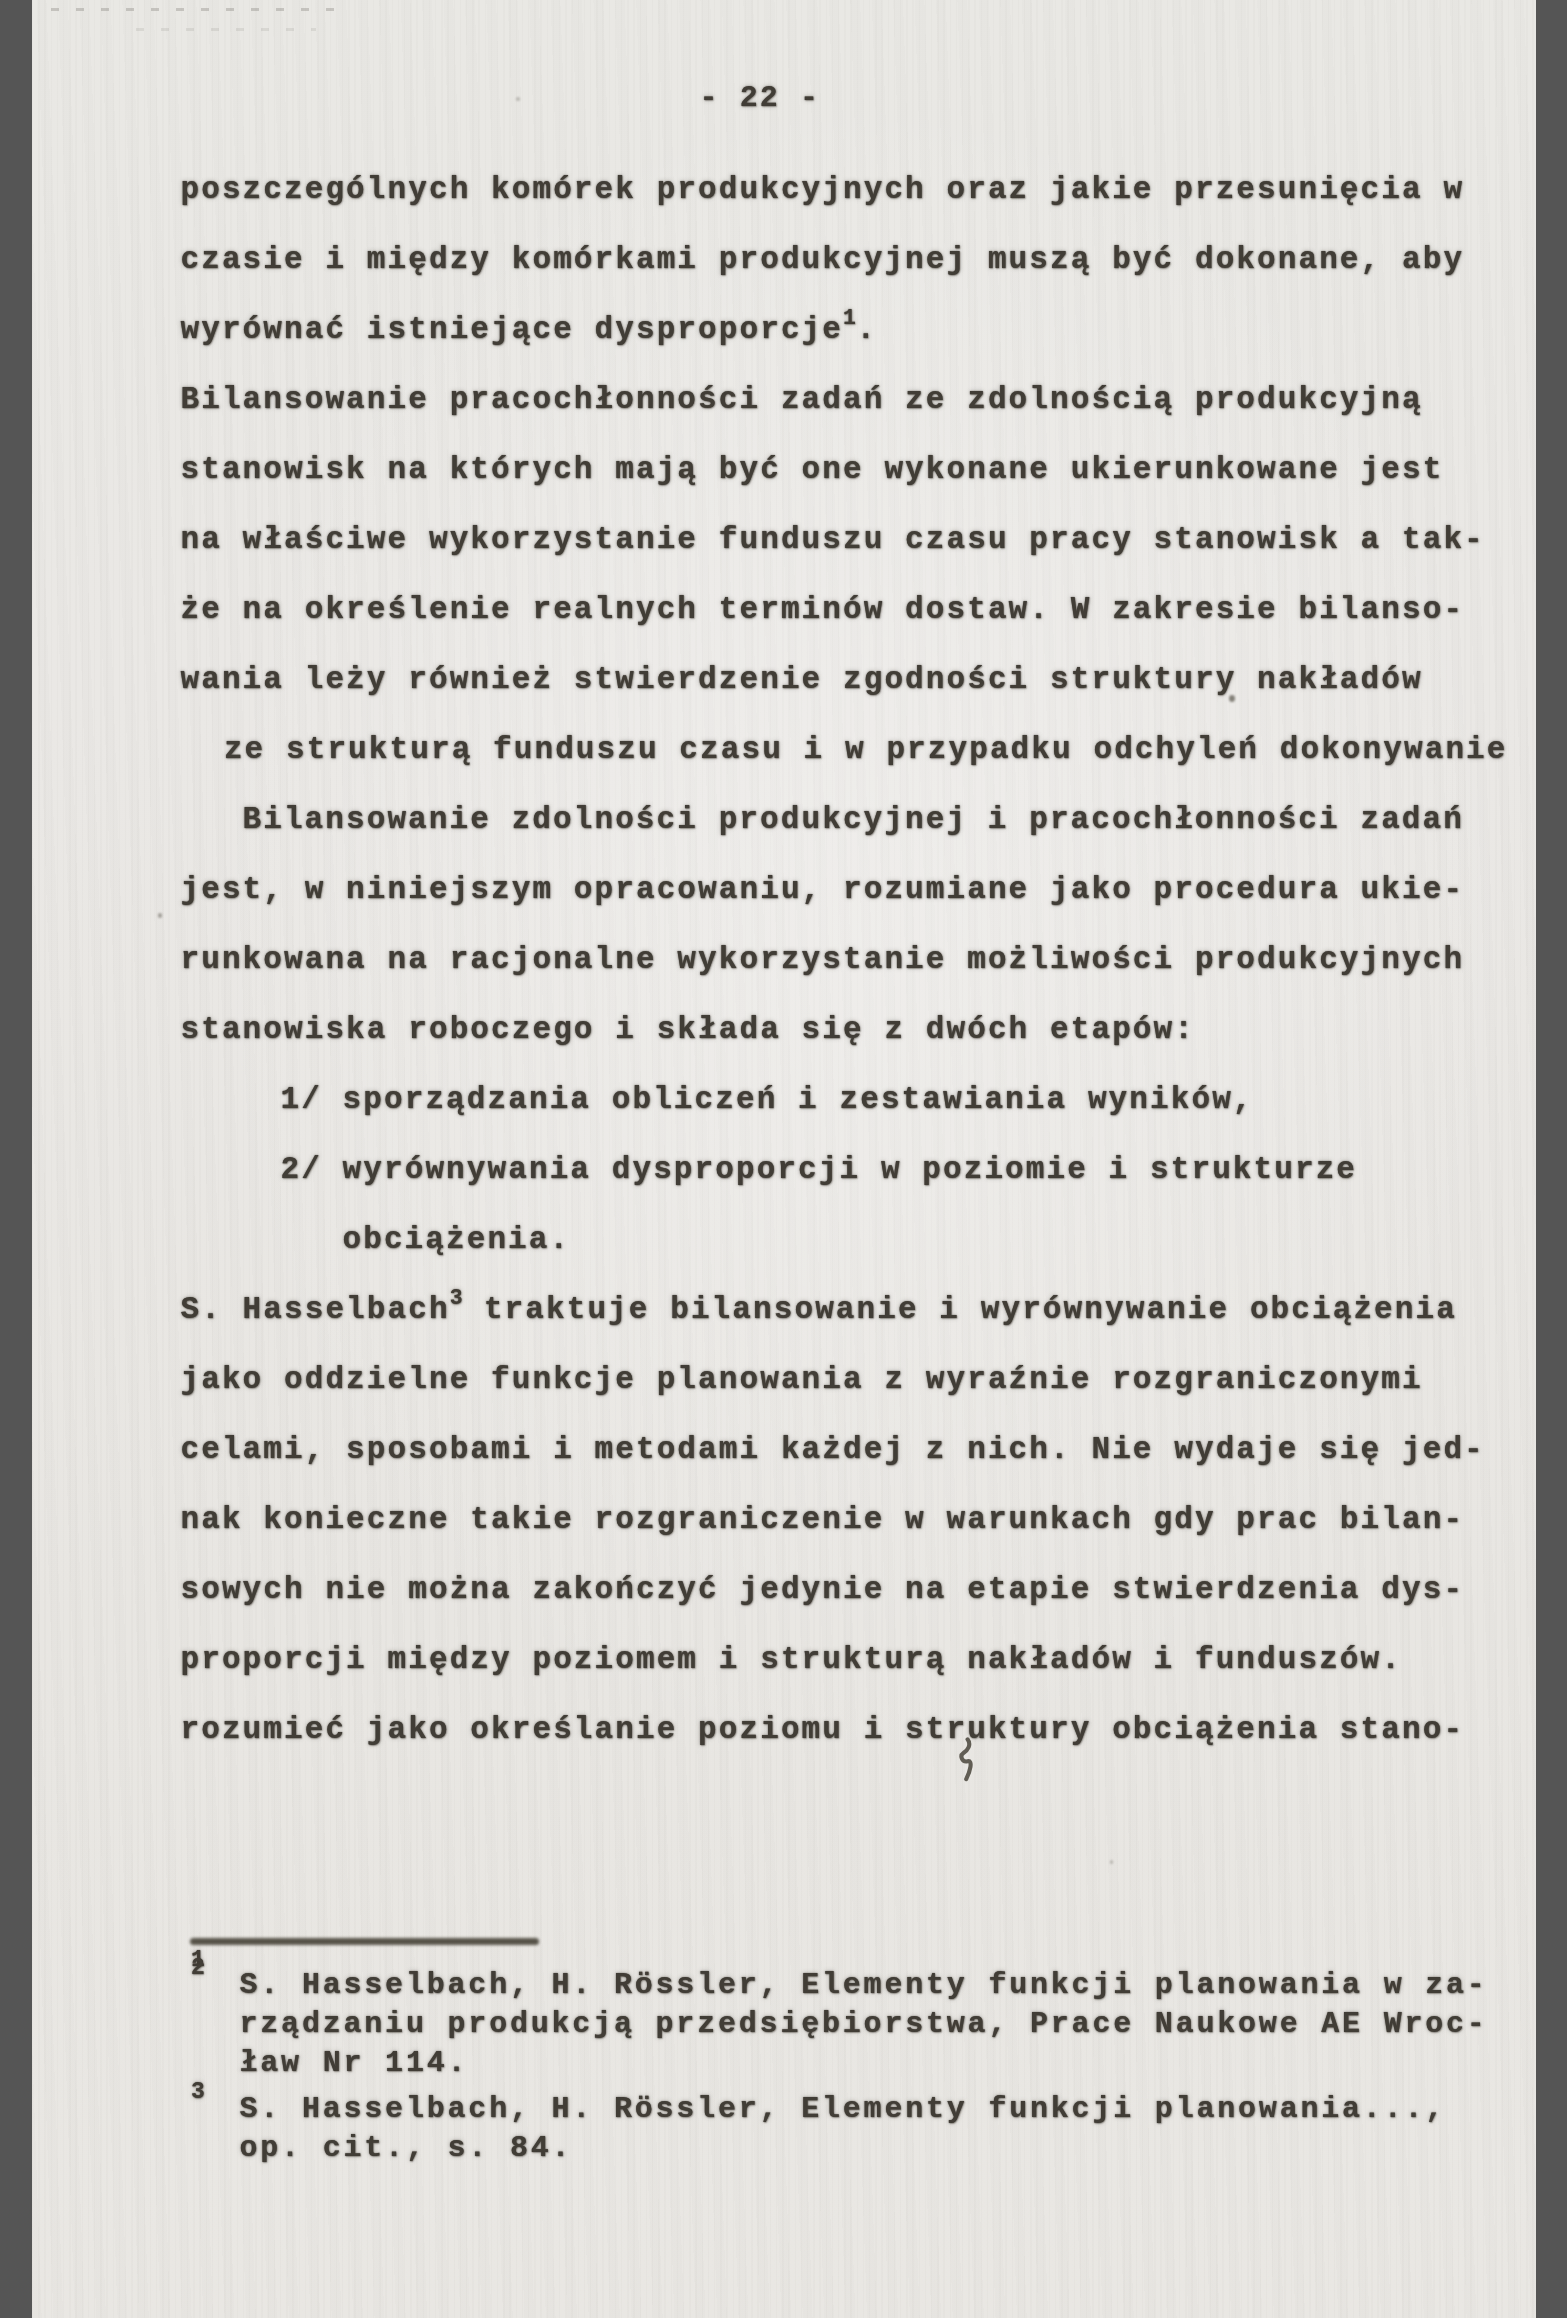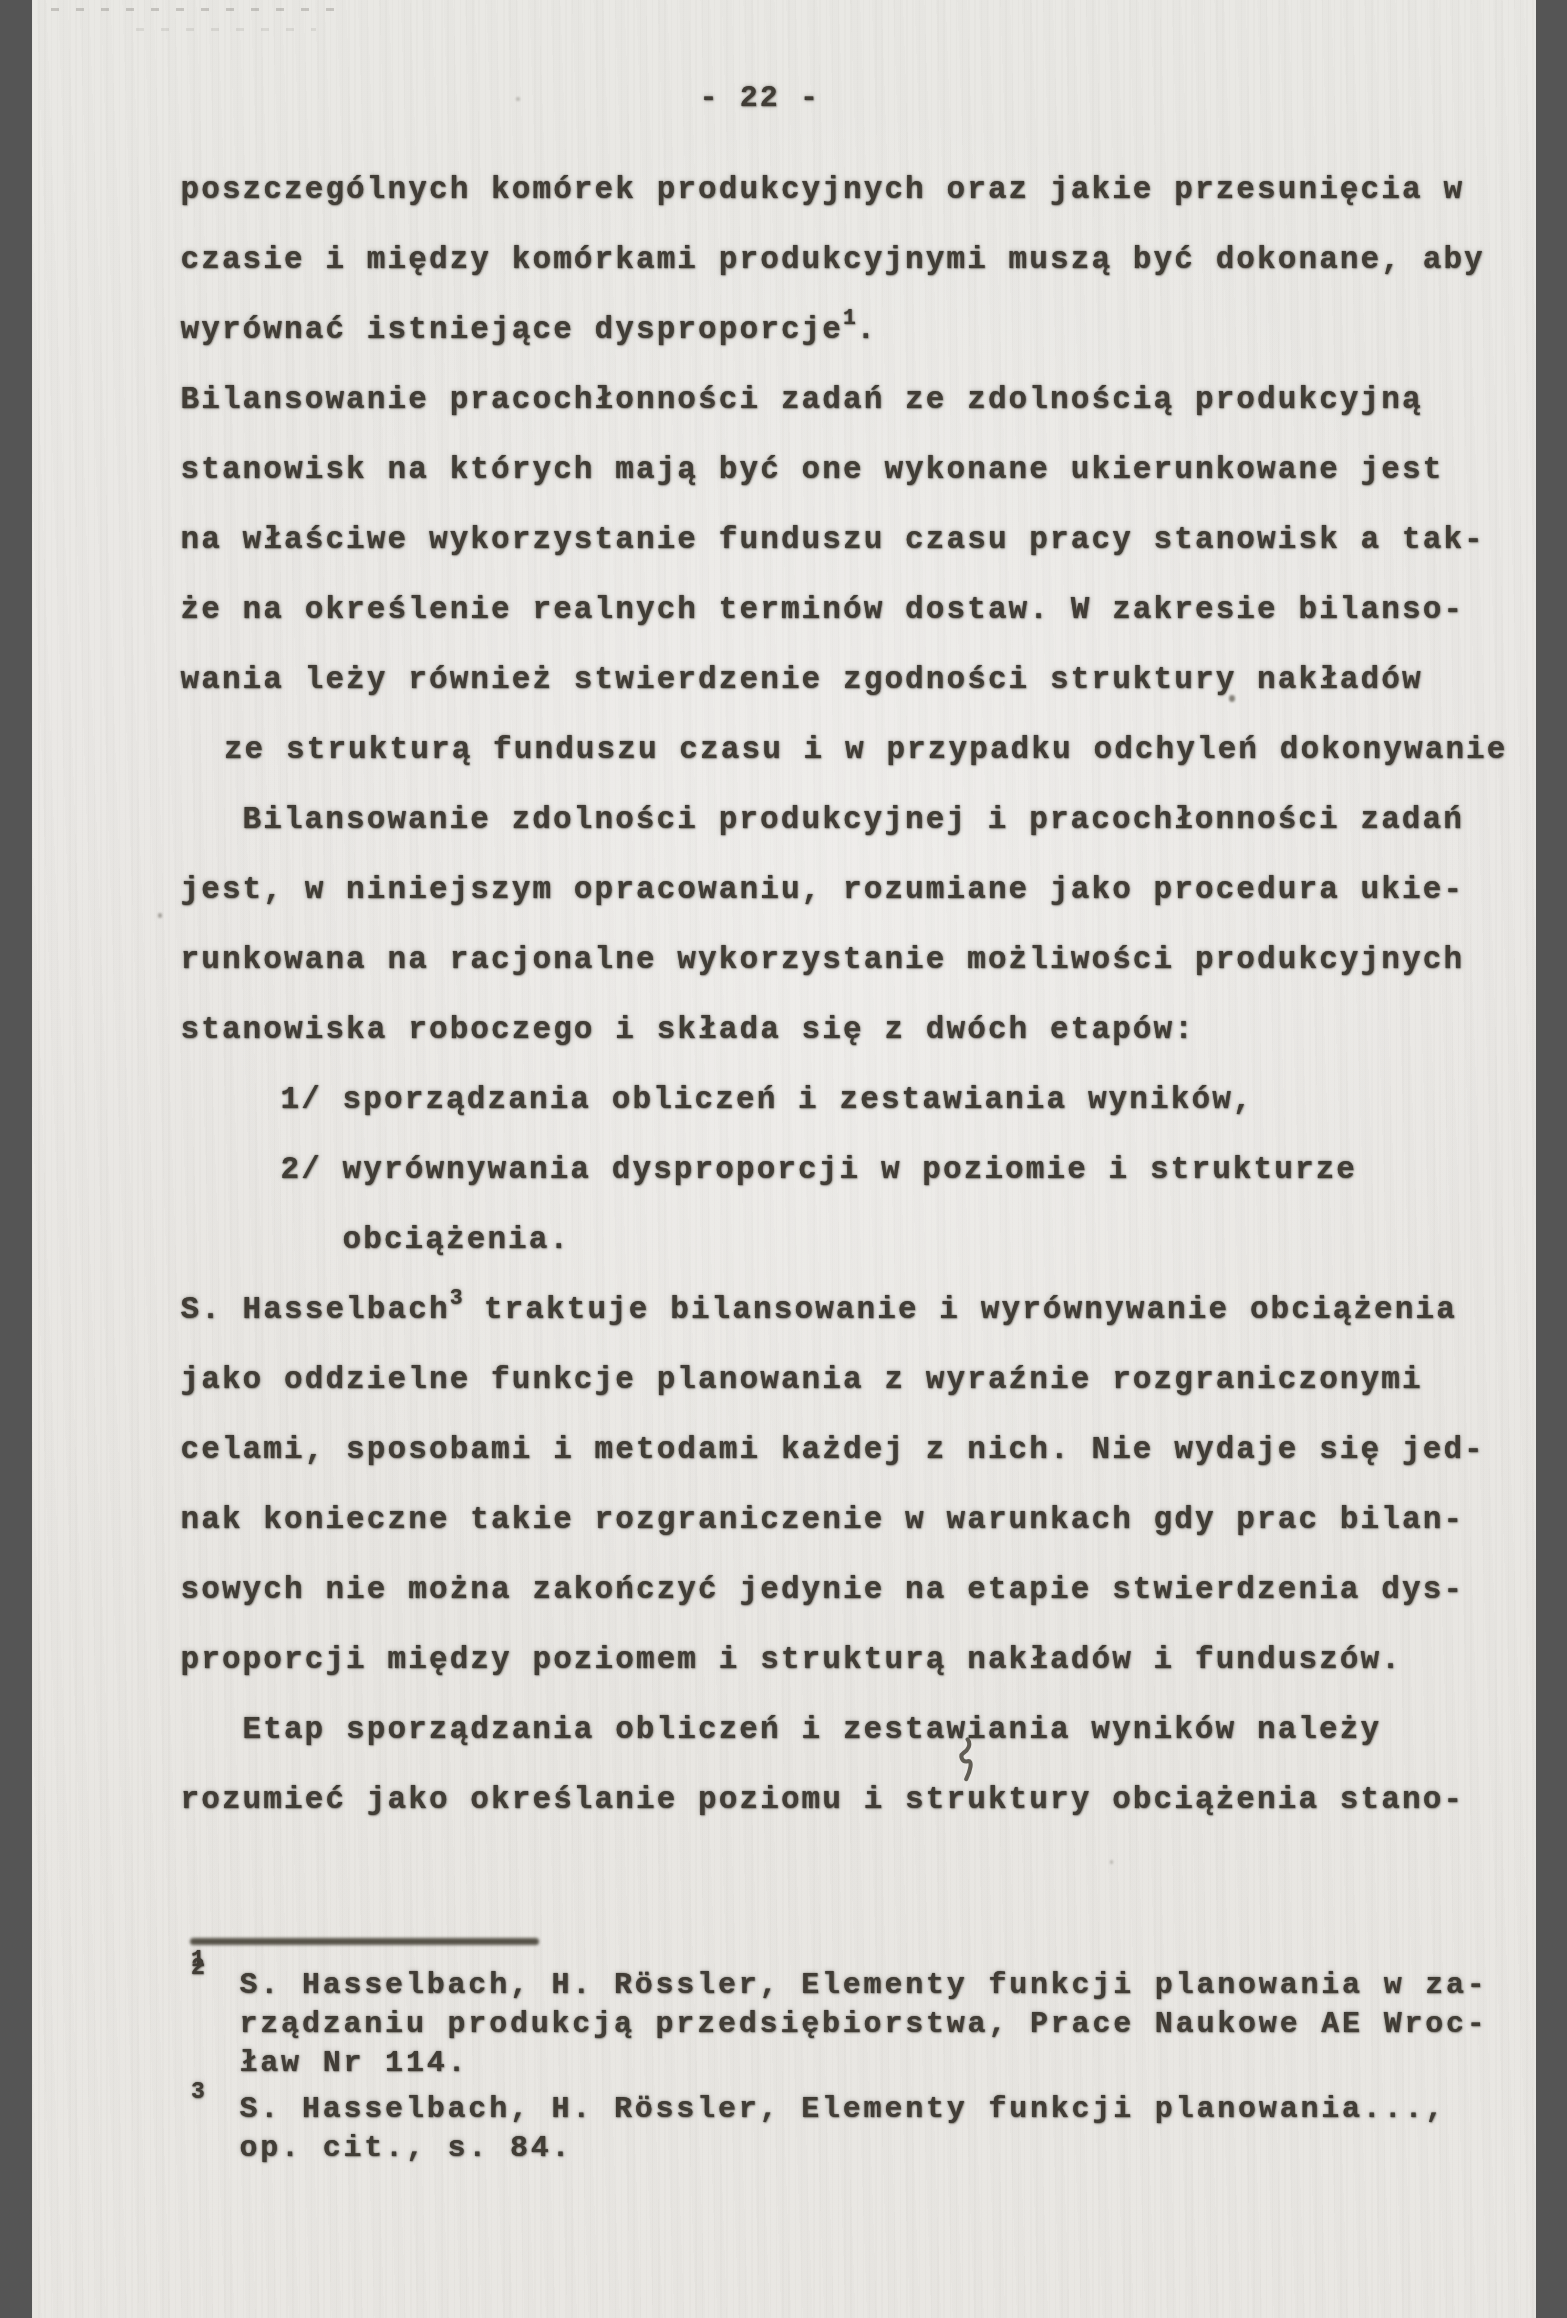--- a/index.html
+++ b/index.html
@@ -69,42 +69,41 @@
   <div class="edge-dots row2"></div>
   <div class="speck s1"></div>
   <div class="speck s2"></div>
   <div class="speck s3"></div>
   <div class="speck s4"></div>
 
   <div class="header ink">- 22 -</div>
 
   <div class="body-text ink" id="body-lines">
       <div class="bl" style="padding-left: 0px;">poszczególnych komórek produkcyjnych oraz jakie przesunięcia w</div>
-      <div class="bl" style="padding-left: 0px;">czasie i między komórkami produkcyjnymi muszą być dokonane, aby</div>
+      <div class="bl" style="padding-left: 0px;">czasie i między komórkami produkcyjnej muszą być dokonane, aby</div>
       <div class="bl" style="padding-left: 0px;">wyrównać istniejące dysproporcje<sup>1</sup>.</div>
       <div class="bl" style="padding-left: 0px;">Bilansowanie pracochłonności zadań ze zdolnością produkcyjną</div>
       <div class="bl" style="padding-left: 0px;">stanowisk na których mają być one wykonane ukierunkowane jest</div>
       <div class="bl" style="padding-left: 0px;">na właściwe wykorzystanie funduszu czasu pracy stanowisk a tak-</div>
       <div class="bl" style="padding-left: 0px;">że na określenie realnych terminów dostaw. W zakresie bilanso-</div>
       <div class="bl" style="padding-left: 0px;">wania leży również stwierdzenie zgodności struktury nakładów</div>
       <div class="bl" style="padding-left: 0px; text-align: right;">ze strukturą funduszu czasu i w przypadku odchyleń dokonywanie</div>
       <div class="bl" style="padding-left: 62px;">Bilansowanie zdolności produkcyjnej i pracochłonności zadań</div>
       <div class="bl" style="padding-left: 0px;">jest, w niniejszym opracowaniu, rozumiane jako procedura ukie-</div>
       <div class="bl" style="padding-left: 0px;">runkowana na racjonalne wykorzystanie możliwości produkcyjnych</div>
       <div class="bl" style="padding-left: 0px;">stanowiska roboczego i składa się z dwóch etapów:</div>
       <div class="bl" style="padding-left: 100px;">1/ sporządzania obliczeń i zestawiania wyników,</div>
       <div class="bl" style="padding-left: 100px;">2/ wyrównywania dysproporcji w poziomie i strukturze</div>
       <div class="bl" style="padding-left: 162px;">obciążenia.</div>
       <div class="bl" style="padding-left: 0px;">S. Hasselbach<sup>3</sup> traktuje bilansowanie i wyrównywanie obciążenia</div>
       <div class="bl" style="padding-left: 0px;">jako oddzielne funkcje planowania z wyraźnie rozgraniczonymi</div>
       <div class="bl" style="padding-left: 0px;">celami, sposobami i metodami każdej z nich. Nie wydaje się jed-</div>
       <div class="bl" style="padding-left: 0px;">nak konieczne takie rozgraniczenie w warunkach gdy prac bilan-</div>
       <div class="bl" style="padding-left: 0px;">sowych nie można zakończyć jedynie na etapie stwierdzenia dys-</div>
       <div class="bl" style="padding-left: 0px;">proporcji między poziomem i strukturą nakładów i funduszów.</div>
-      <div class="bl" style="padding-left: 62px;">Etap sporządzania obliczeń i zestawiania wyników należy</div>
       <div class="bl" style="padding-left: 0px;">rozumieć jako określanie poziomu i struktury obciążenia stano-</div>
     </div>
 
   <div class="fn-rule"></div>
 
   <div class="footnotes ink" id="footnotes">
       <div class="fn-item">
         <span class="fn-marker">1</span>
       </div>
       <div class="fn-item">

